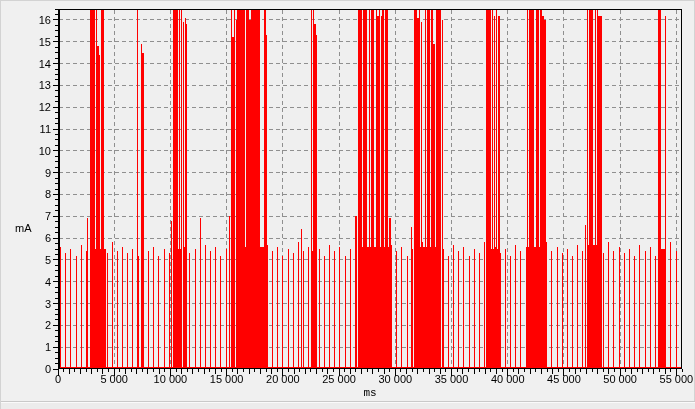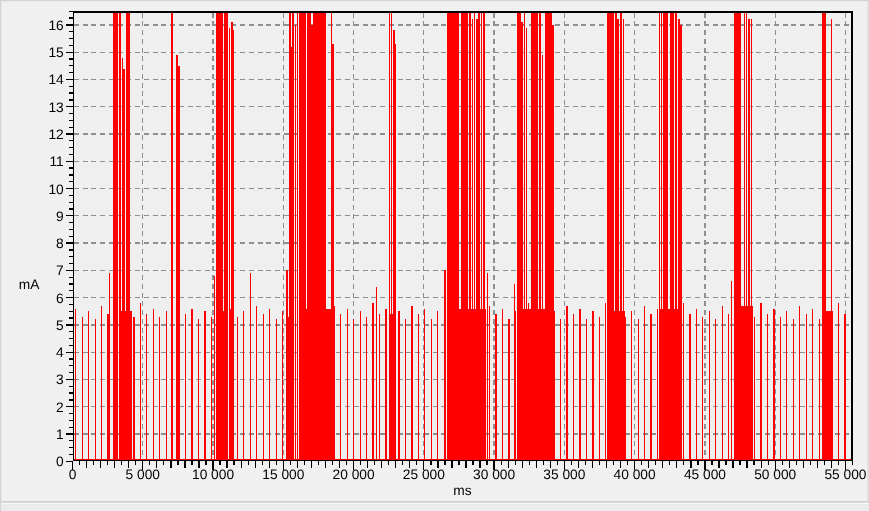--- a/index.html
+++ b/index.html
@@ -21,21 +21,21 @@
     font-family:"Liberation Sans", sans-serif;
     font-size:11px;
     fill:#000;
   }
   .ylabel{
     position:absolute;left:14px;top:179px;
     font-size:11px;color:#000;margin-top:42px;
   }
   .xlabel{
     position:absolute;left:57px;top:386px;width:624px;
-    text-align:center;font-size:11px;color:#000;
+    text-align:center;font-size:11px;color:#000;font-family:Liberation Mono, monospace;
   }
   .statusbar{
     position:absolute;left:0;top:400px;width:695px;height:9px;
     background:#ececec;
     border-top:1px solid #c9c9c9;
     box-shadow:inset 0 1px 0 #fafafa;
     box-sizing:border-box;
   }
 </style>
 </head>

